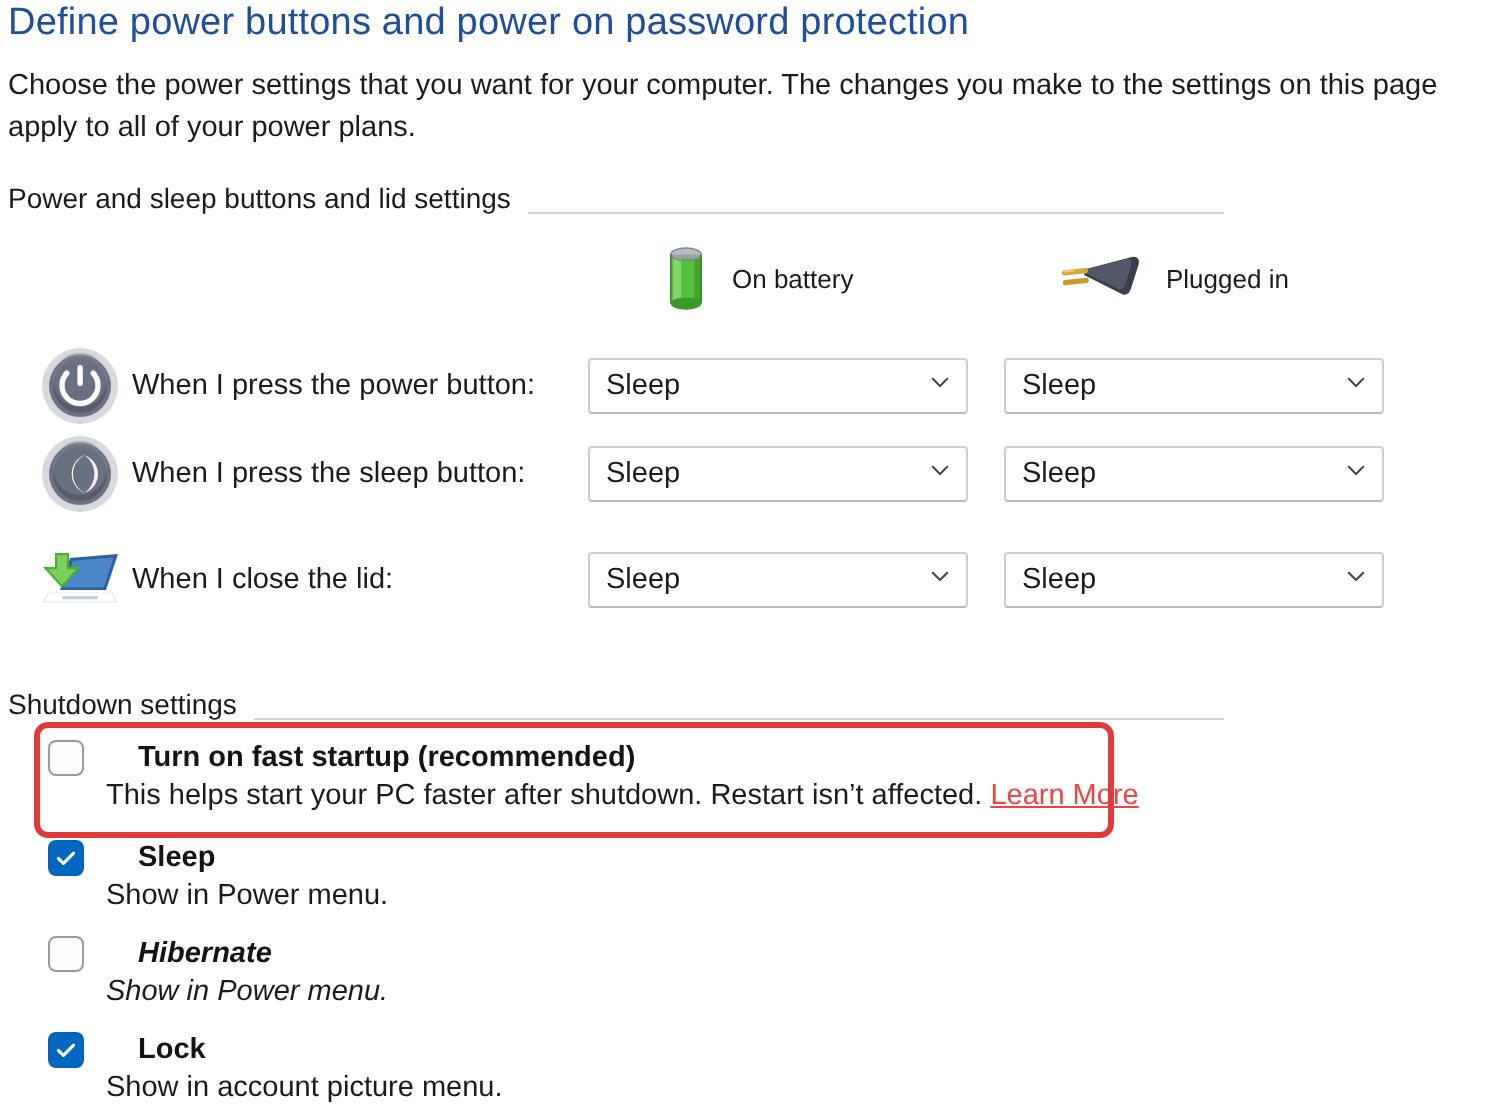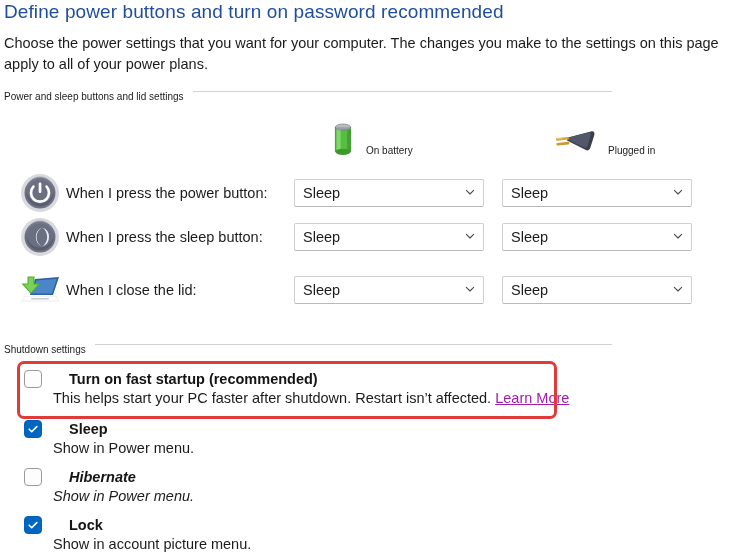--- a/index.html
+++ b/index.html
@@ -35,23 +35,23 @@
     font-size: 14.5px;
     line-height: 21px;
     color: #1b1b1b;
   }
 
   
   .section-head {
     position: absolute;
     left: 0px;
     display: flex;
-    align-items: flex-start;
+    align-items: flex-end;
     width: 612px;
-    font-size: 10px;
+    font-size: 14px;
     color: #1b1b1b;
   }
   .section-head .sh-label {
     white-space: nowrap;
     padding-left: 4px;
   }
   .section-head .sh-rule {
     flex: 1 1 auto;
     height: 1px;
     background: #d2d2d2;
@@ -59,27 +59,27 @@
     margin-right: 0px;
   }
   #sec-power { top: 91px; }
   #sec-shutdown { top: 344px; }
 
   
   .col-head {
     position: absolute;
     top: 122px;
     display: flex;
-    align-items: flex-end;
+    align-items: center;
     height: 34px;
-    font-size: 10px;
+    font-size: 13px;
     color: #1b1b1b;
   }
   #colhead-battery { left: 332px; }
-  #colhead-plugged { left: 552px; }
+  #colhead-plugged { left: 527px; }
   .col-head .ch-label { margin-left: 12px; white-space: nowrap; }
 
   
   .icon-battery { width: 22px; height: 34px; display: block; }
   .icon-plug { width: 44px; height: 28px; display: block; }
   .icon-round { width: 40px; height: 40px; display: block; }
   .icon-lid { width: 44px; height: 34px; display: block; }
 
   
   .setting-row {
@@ -197,32 +197,32 @@
     white-space: nowrap;
   }
   .check-sub {
     margin-left: 53px;
     margin-top: 2px;
     font-size: 14.5px;
     color: #1b1b1b;
     white-space: nowrap;
   }
   .check-sub a {
-    color: #a21caf;
+    color: #ef4444;
   }
 
   #item-faststartup { top: 370px; }
   #item-sleep       { top: 420px; }
   #item-hibernate   { top: 468px; font-style: italic; }
   #item-lock        { top: 516px; }
 </style>
 </head>
 <body>
 
-<div class="page-title">Define power buttons and turn on password recommended</div>
+<div class="page-title">Define power buttons and power on password protection</div>
 <div class="page-desc">Choose the power settings that you want for your computer. The changes you make to the settings on this page apply to all of your power plans.</div>
 
 <div class="section-head" id="sec-power">
   <span class="sh-label">Power and sleep buttons and lid settings</span>
   <span class="sh-rule"></span>
 </div>
 
 <div class="col-head" id="colhead-battery">
   <span>
     <svg class="icon-battery" viewBox="0 0 22 34" xmlns="http://www.w3.org/2000/svg">

